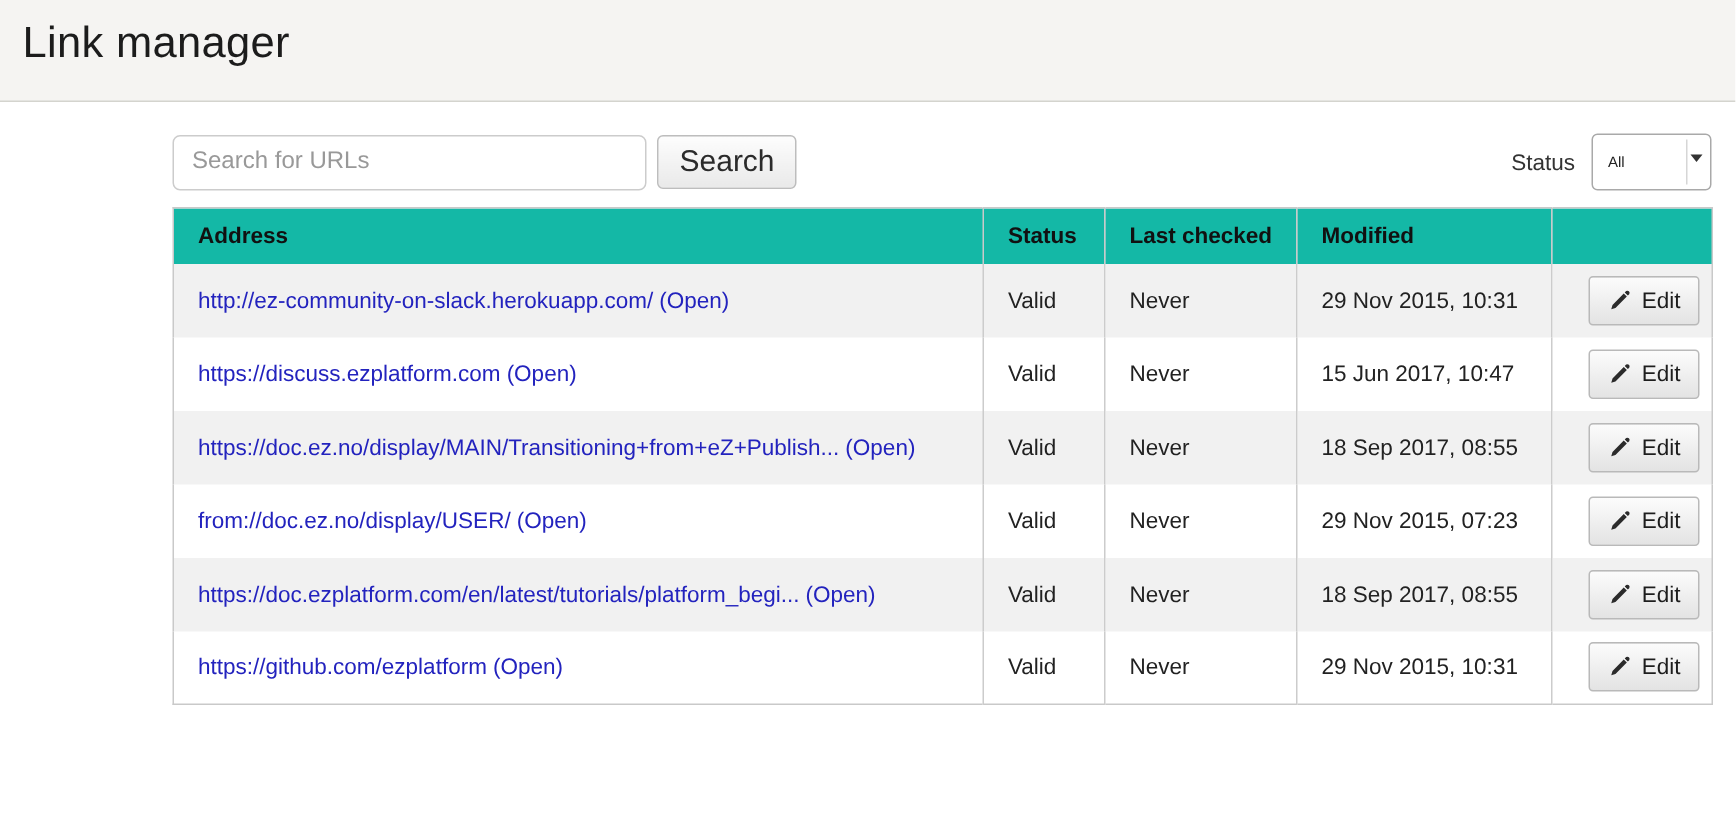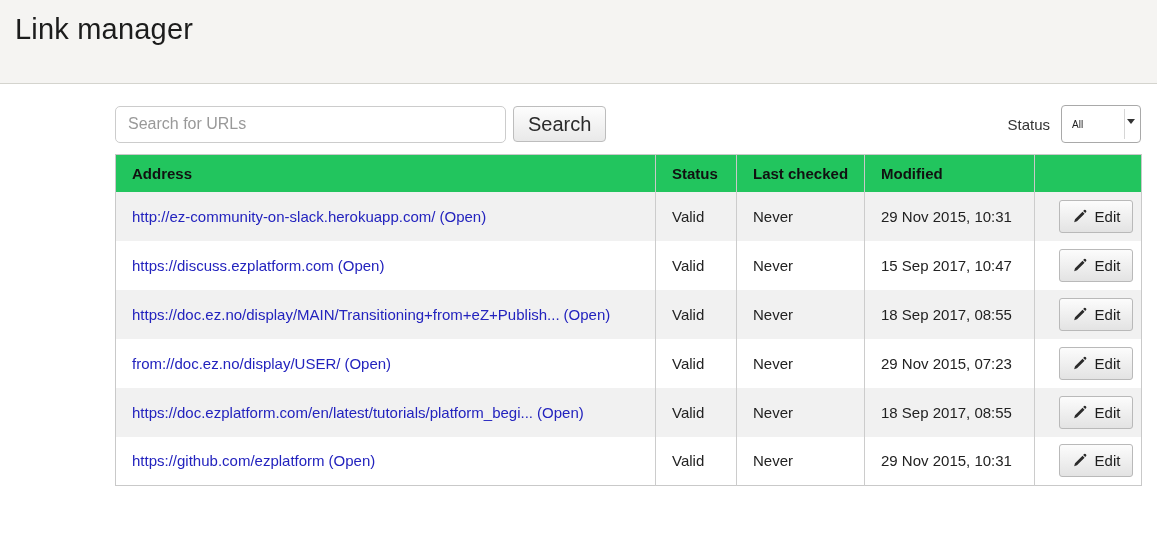--- a/index.html
+++ b/index.html
@@ -6,21 +6,21 @@
   html, body {
     margin: 0; padding: 0;
     width: 1157px; height: 548px;
     background: #ffffff;
     font-family: "Liberation Sans", sans-serif;
     color: #222;
     overflow: hidden;
   }
   
   .page-header {
-    height: 84px;
+    height: 68px;
     background: #f5f4f2;
     border-bottom: 1px solid #d4d4ce;
     padding: 13px 0 0 15px;
   }
   .page-title {
     font-size: 29px;
     font-weight: 400;
     color: #1c1c1c;
     letter-spacing: 0.2px;
   }
@@ -30,21 +30,21 @@
     width: 1026px;
   }
   
   .toolbar {
     display: flex;
     align-items: center;
     margin-bottom: 11px;
     height: 38px;
   }
   .search-input {
-    width: 391px;
+    width: 316px;
     height: 37px;
     border: 1px solid #cccccc;
     border-radius: 5px;
     padding: 16px 12px;
     font-size: 16px;
     font-family: "Liberation Sans", sans-serif;
     color: #444;
     outline: none;
   }
   .search-input::placeholder { color: #999; }
@@ -111,21 +111,21 @@
     border-collapse: collapse;
     border: 1px solid #c9c9c9;
     table-layout: fixed;
   }
   .links-table col.c-address { width: 540px; }
   .links-table col.c-status  { width: 81px; }
   .links-table col.c-checked { width: 128px; }
   .links-table col.c-modified{ width: 170px; }
   .links-table col.c-edit    { width: 107px; }
   .links-table thead th {
-    background: #22c55e;
+    background: #14b8a6;
     height: 37px;
     font-size: 15px;
     font-weight: bold;
     color: #111;
     text-align: left;
     padding: 0 0 0 16px;
     border-left: 1px solid #c9c9c9;
   }
   .links-table thead th:first-child { border-left: none; }
   .links-table tbody td {
@@ -222,21 +222,21 @@
       </button>
     </td>
   </tr>
 
   <tr>
     <td>
       <a class="url-link" href="#">https://discuss.ezplatform.com</a><a class="open-link" href="#">(Open)</a>
     </td>
     <td>Valid</td>
     <td>Never</td>
-    <td>15 Sep 2017, 10:47</td>
+    <td>15 Jun 2017, 10:47</td>
     <td class="edit-cell">
       <button class="edit-btn">
         <span class="pencil-icon">
           <svg viewBox="0 0 16 16" width="15" height="15">
             <path fill="#2b2b2b" d="M12.9 1.1a1.6 1.6 0 0 1 2.2 2.2l-1 1-2.2-2.2 1-1zM11.2 2.8l2.2 2.2-8.1 8.1-3 .9.9-3 8-8.2z"></path>
           </svg>
         </span>
         <span>Edit</span>
       </button>
     </td>

